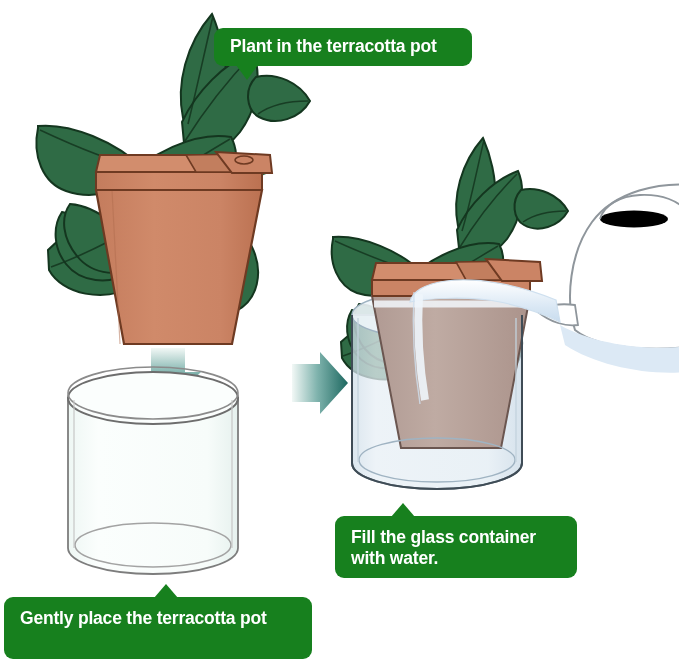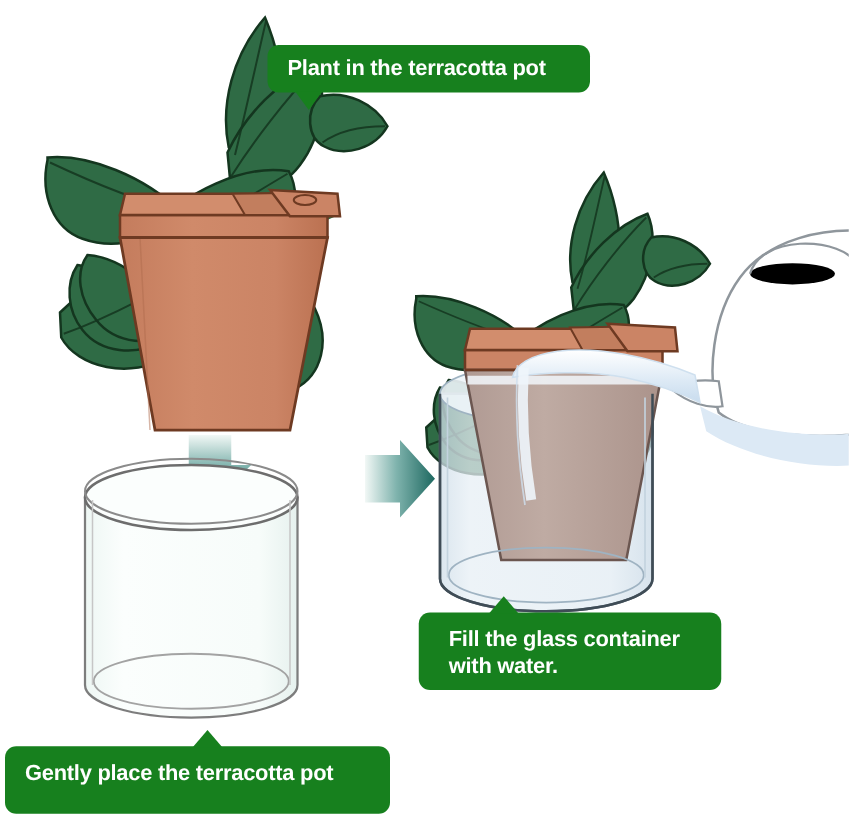--- a/index.html
+++ b/index.html
@@ -38,33 +38,33 @@
   }
   
   .tail-up{
     border-left:12px solid transparent;
     border-right:12px solid transparent;
     border-bottom:14px solid #17801e;
     top:-13px;
   }
 
   #callout-plant{
-    left:214px;top:36px;width:258px;height:38px;
+    left:214px;top:28px;width:258px;height:38px;
     padding:8px 14px 0 16px;font-size:17.5px;
   }
   #callout-plant .tail-down{left:22px;}
 
   #callout-fill{
-    left:335px;top:490px;width:242px;height:62px;
-    padding:11px 14px 0 24px;font-size:17.5px;
+    left:335px;top:516px;width:242px;height:62px;
+    padding:11px 14px 0 16px;font-size:17.5px;
   }
   #callout-fill .tail-up{left:56px;}
 
   #callout-place{
-    left:4px;top:597px;width:308px;height:54px;
+    left:4px;top:597px;width:308px;height:62px;
     padding:11px 14px 0 16px;font-size:17.5px;
   }
   #callout-place .tail-up{left:150px;}
 </style>
 </head>
 <body>
 
 <div id="stage">
 
   <svg class="art" viewBox="0 0 679 663" xmlns="http://www.w3.org/2000/svg">

